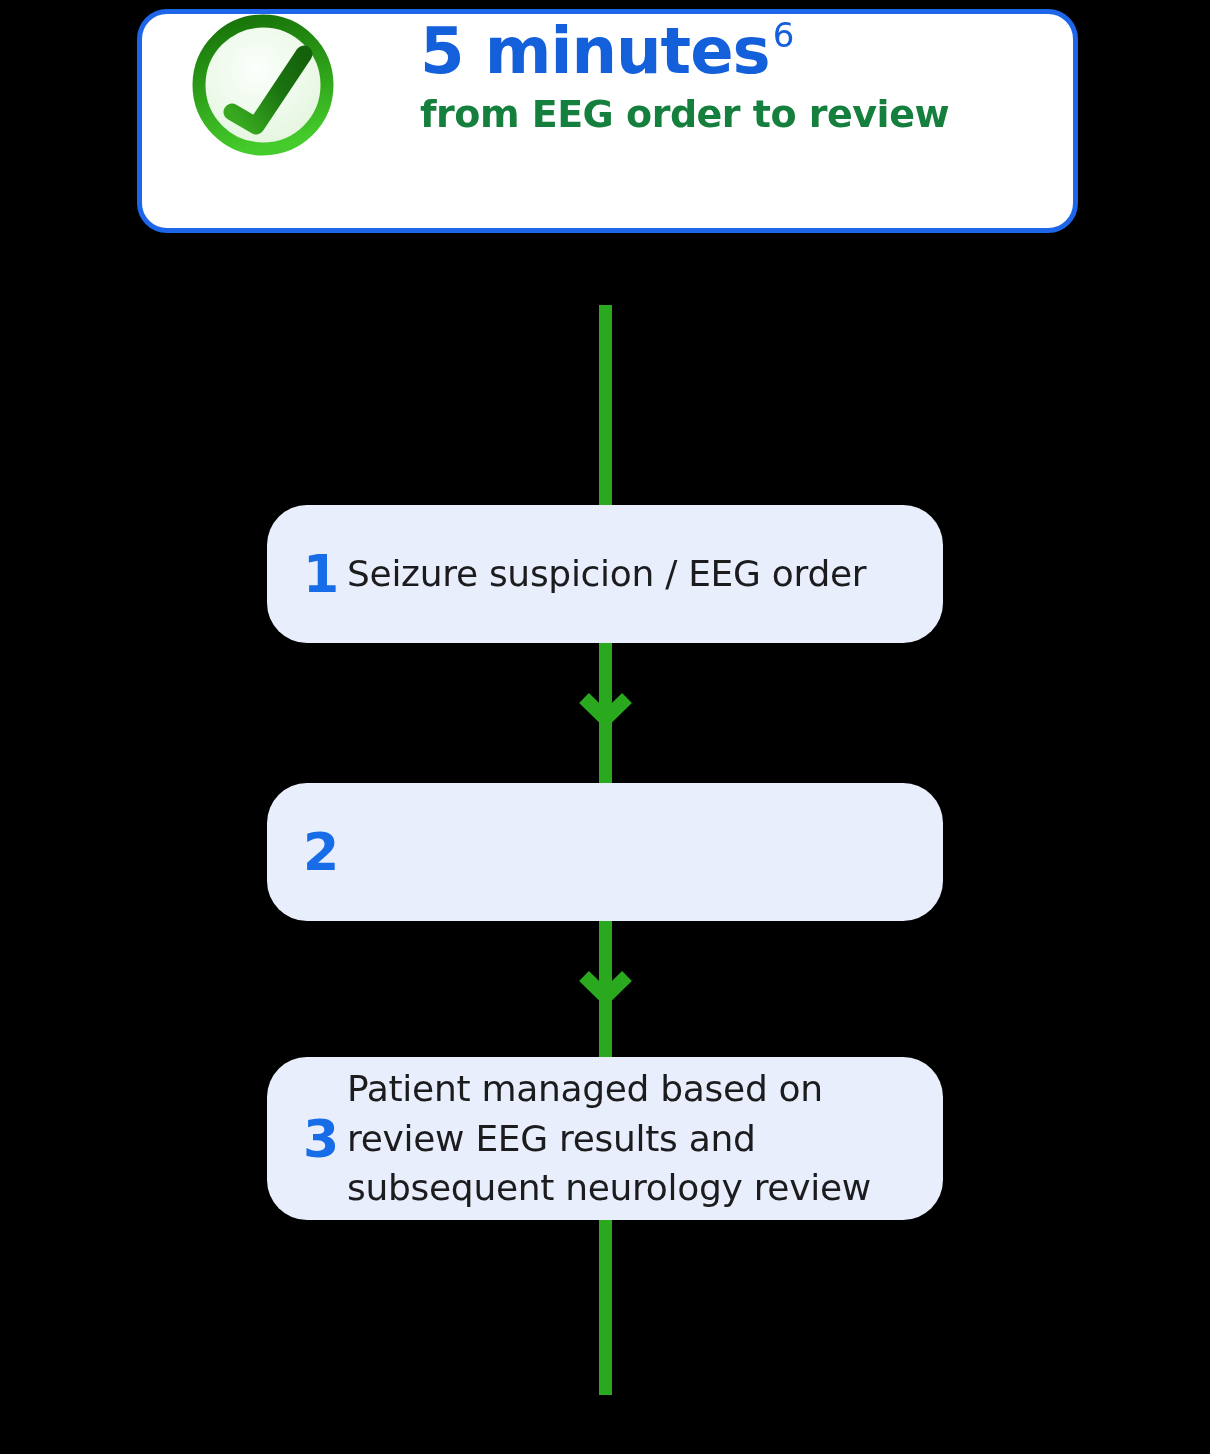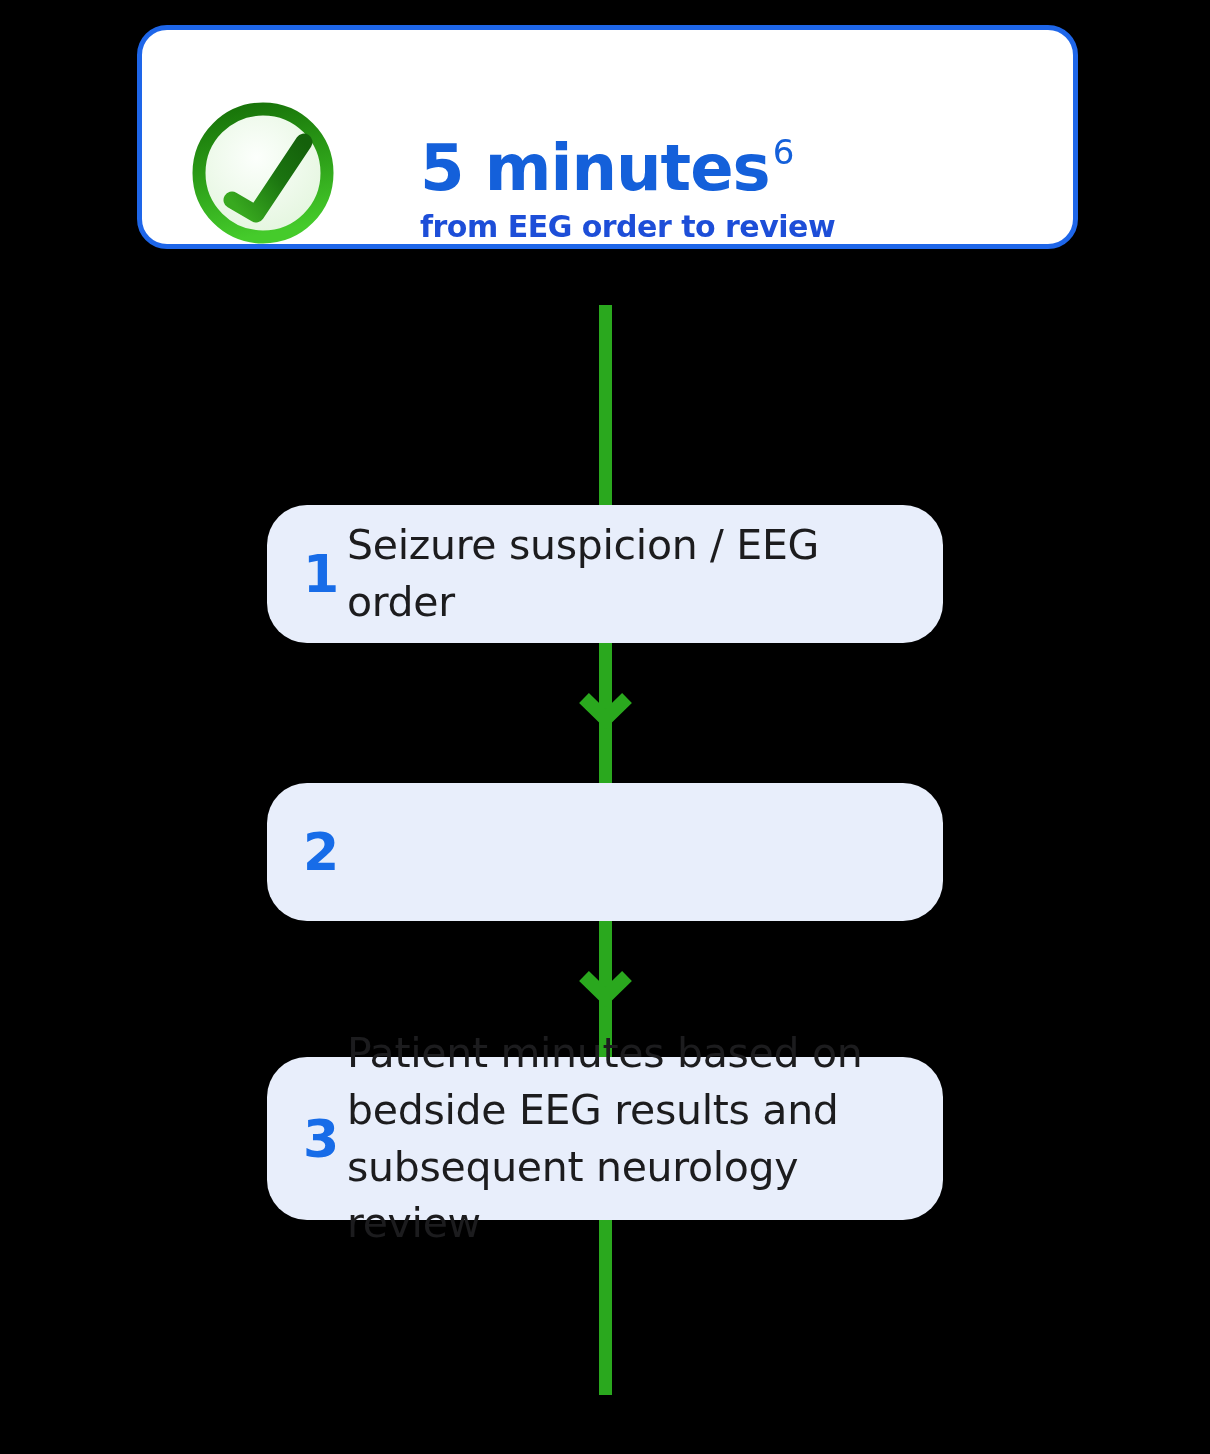--- a/index.html
+++ b/index.html
@@ -12,52 +12,52 @@
     width: 1210px;
     height: 1454px;
     background: #000000;
     overflow: hidden;
   }
 
   
   .badge-card {
     position: absolute;
     left: 137px;
-    top: 25px;
+    top: 9px;
     width: 941px;
     height: 224px;
     box-sizing: border-box;
     background: #ffffff;
     border: 5px solid #1e66e9;
     border-radius: 30px;
     display: flex;
-    align-items: flex-end;
+    align-items: flex-start;
     padding-left: 50px;
     z-index: 2;
   }
   .badge-icon { flex: 0 0 142px; width: 142px; height: 142px; }
   .badge-text { margin-left: 86px; padding-top: 4px; }
   .badge-headline {
     font-size: 64px;
     font-weight: bold;
     color: #1460da;
     line-height: 1.02;
     letter-spacing: -1px;
   }
   .badge-headline sup {
     font-size: 34px;
     font-weight: 400;
     vertical-align: 26px;
     margin-left: 3px;
     letter-spacing: 0;
   }
   .badge-subheadline {
-    font-size: 30px;
+    font-size: 38px;
     font-weight: bold;
-    color: #1d4ed8;
+    color: #15803d;
     margin-top: 8px;
     letter-spacing: -0.5px;
   }
 
   
   .timeline-svg {
     position: absolute;
     left: 0;
     top: 0;
     z-index: 0;
@@ -81,21 +81,21 @@
   .step-3 { top: 1057px; height: 163px; }
   .step-number {
     flex: 0 0 44px;
     width: 44px;
     font-size: 52px;
     font-weight: bold;
     color: #176ce8;
     line-height: 1;
   }
   .step-label {
-    font-size: 41px;
+    font-size: 36px;
     color: #1c1c1e;
     line-height: 1.38;
     max-width: 560px;
     letter-spacing: -0.3px;
   }
 </style>
 </head>
 <body>
 
 <div class="canvas">
@@ -137,16 +137,16 @@
     <div class="step-number">1</div>
     <div class="step-label">Seizure suspicion / EEG order</div>
   </div>
 
   <div class="step step-2">
     <div class="step-number">2</div>
   </div>
 
   <div class="step step-3">
     <div class="step-number">3</div>
-    <div class="step-label">Patient minutes based on bedside EEG results and subsequent neurology review</div>
+    <div class="step-label">Patient managed based on review EEG results and subsequent neurology review</div>
   </div>
 
 </div>
 
 </body></html>

